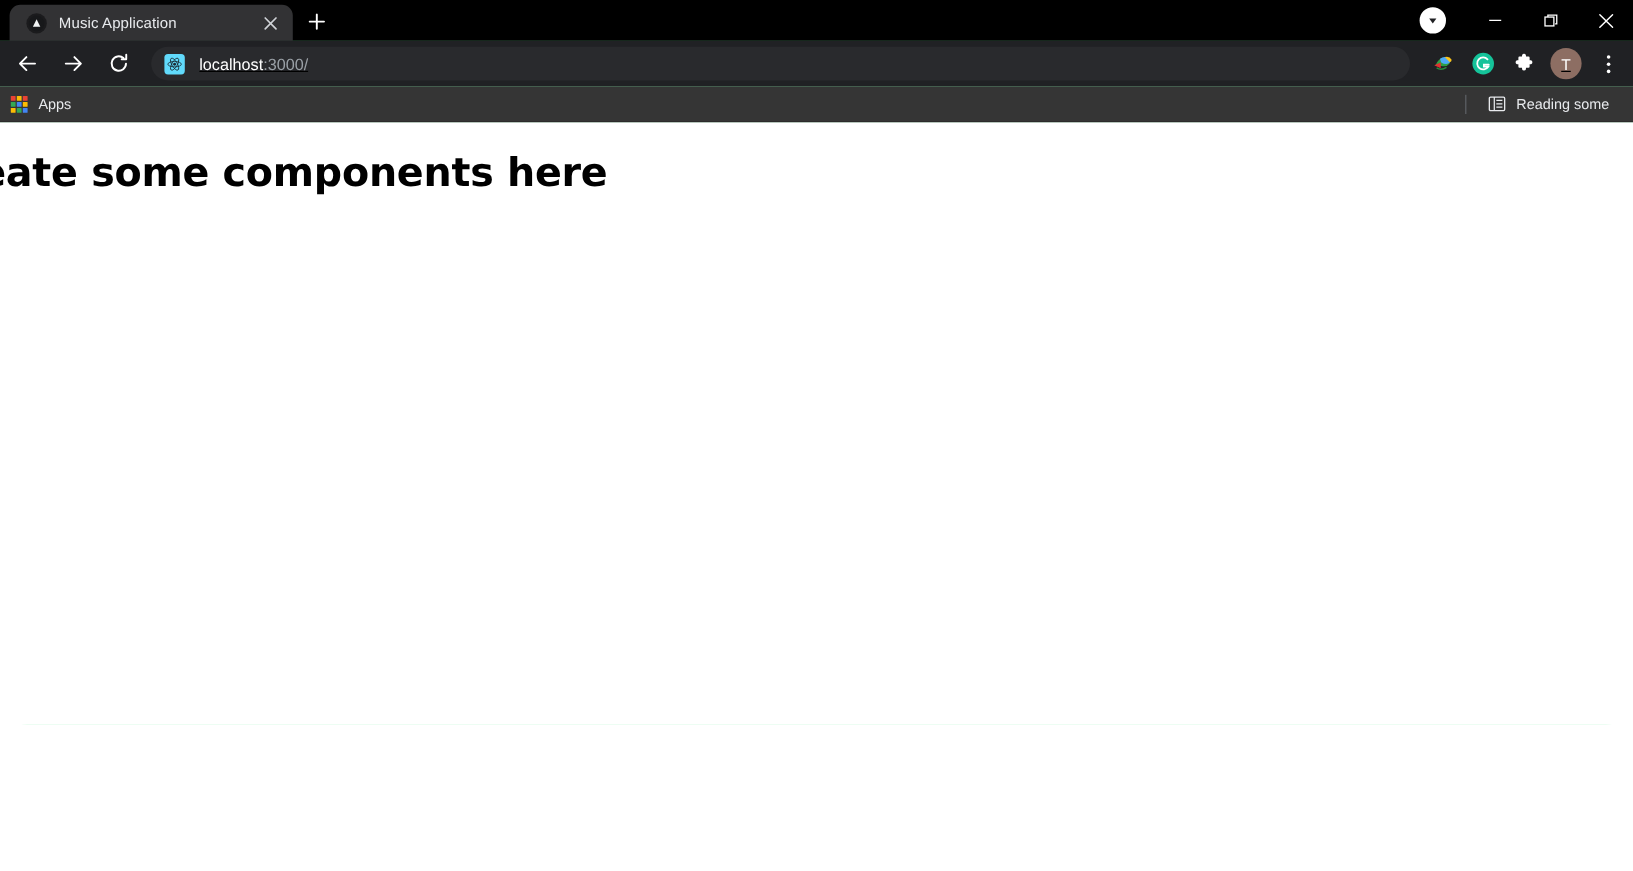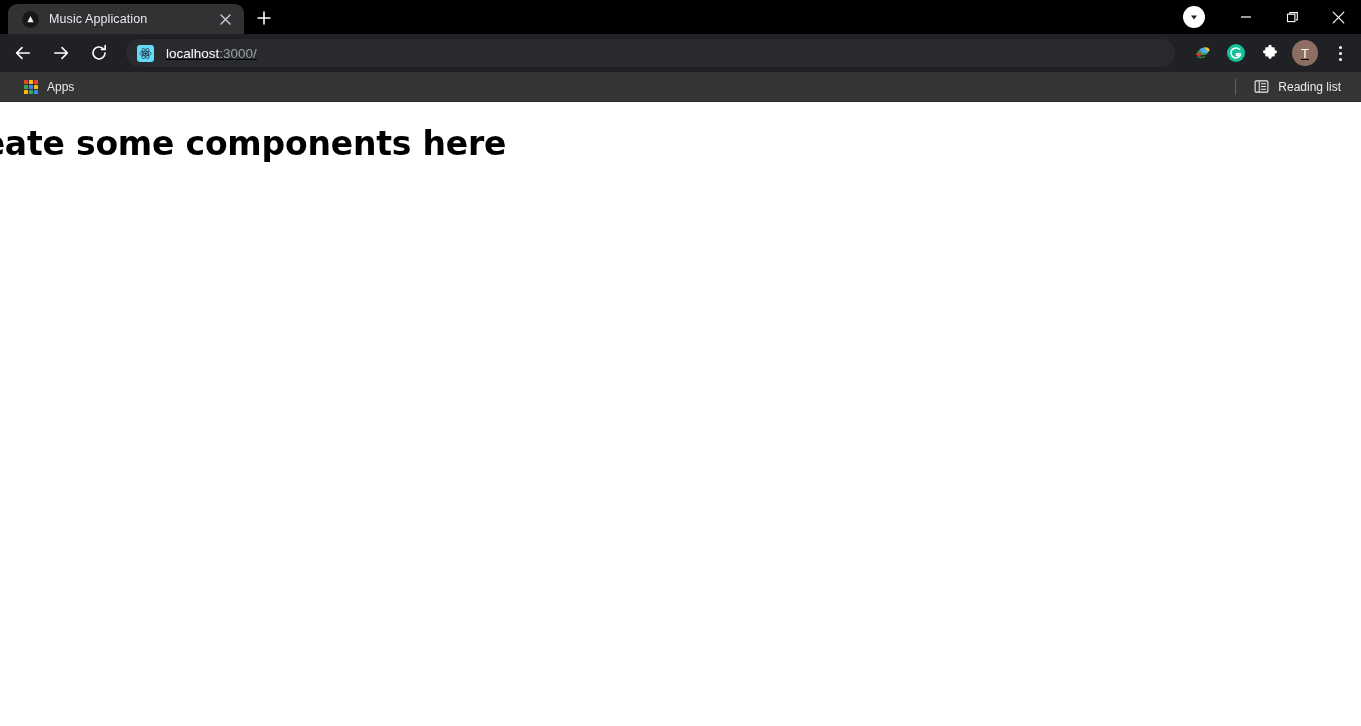--- a/index.html
+++ b/index.html
@@ -234,21 +234,21 @@
     background: #ffffff;
   }
 
   
   .bookmarks-bar {
     height: 30px;
     flex: 0 0 30px;
     background: #353535;
     display: flex;
     align-items: center;
-    padding: 0 12px 0 16px;
+    padding: 0 12px 0 1px;
     border-bottom: 1px solid #2a2a2a;
   }
 
   .bookmark-item {
     display: flex;
     align-items: center;
     height: 22px;
     padding: 0 8px;
     border-radius: 4px;
     color: #e8eaed;
@@ -451,21 +451,21 @@
     <div class="bm-divider"></div>
 
     <div class="bookmark-item">
       <span style="display:flex;">
         <svg width="15" height="15" viewBox="0 0 16 16" aria-hidden="true">
           <rect x="1.2" y="2" width="13.6" height="12" fill="none" stroke="#e8eaed" stroke-width="1.2" rx="1"></rect>
           <path d="M5.6 2 L5.6 14" stroke="#e8eaed" stroke-width="1.1"></path>
           <path d="M7.4 5 L12.8 5 M7.4 8 L12.8 8 M7.4 11 L12.8 11" stroke="#e8eaed" stroke-width="1.1"></path>
         </svg>
       </span>
-      <span class="bm-label">Reading list</span>
+      <span class="bm-label">Reading some</span>
     </div>
   </div>
 
   <div class="page-viewport">
     <h1 class="page-heading">Let's create some components here</h1>
   </div>
 
 </div>
 
 </body></html>

